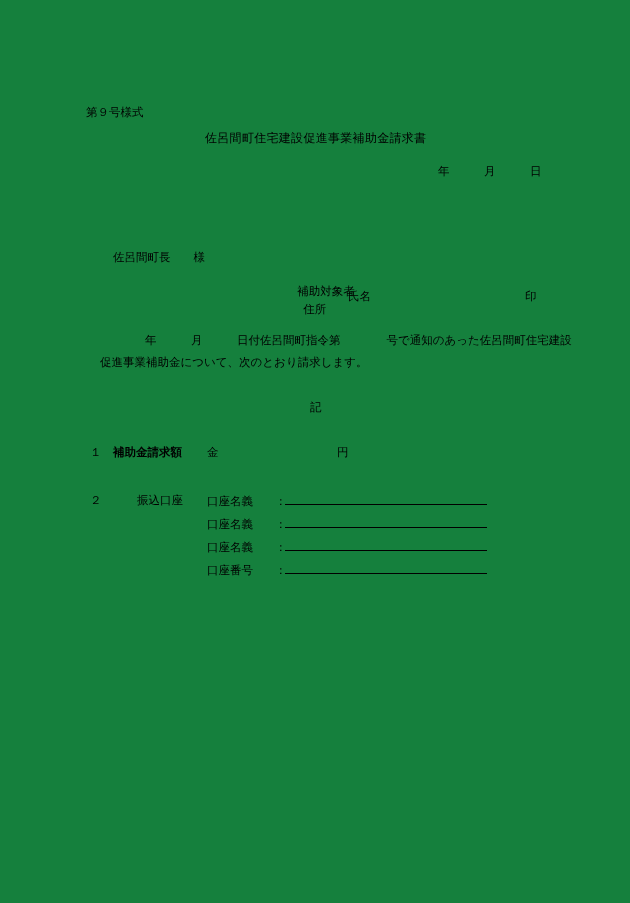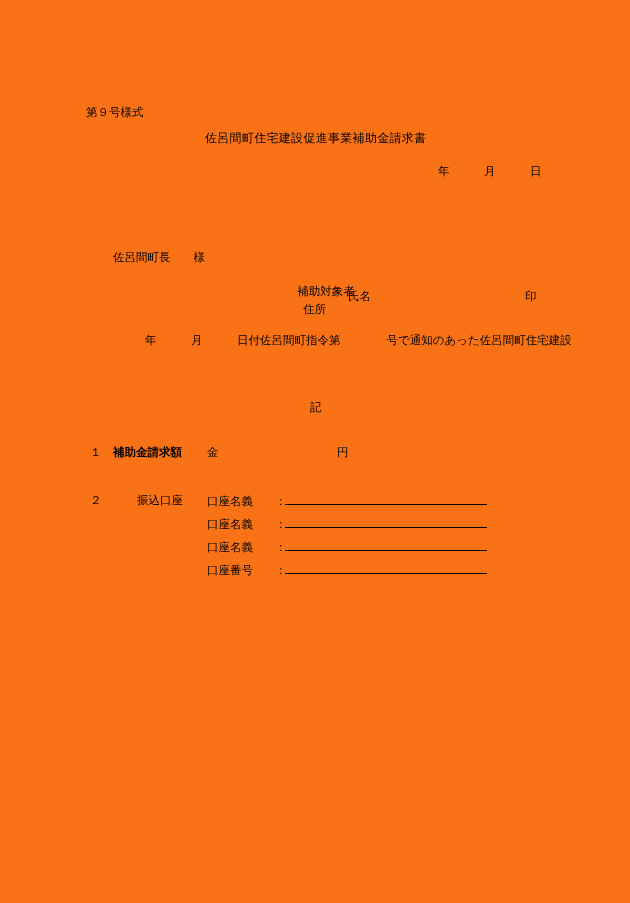--- a/index.html
+++ b/index.html
@@ -9,21 +9,21 @@
   }
   body {
     width: 630px;
     height: 903px;
     font-family: "Liberation Serif", "DejaVu Serif", serif;
   }
   .page {
     position: relative;
     width: 630px;
     height: 903px;
-    background: #f97316;
+    background: #15803d;
     box-sizing: border-box;
     overflow: hidden;
   }
   .doc-body {
     position: absolute;
     left: 0;
     top: 0;
     width: 630px;
     height: 903px;
     font-size: 11px;
@@ -162,20 +162,21 @@
       <span>補助対象者</span>
       <span style="margin-left:6px;">住所</span>
     </div>
 
     <div class="line applicant-name">氏名</div>
 
     <div class="line seal-mark">印</div>
 
     <div class="line para-1">年　　　月　　　日付佐呂間町指令第　　　　号で通知のあった佐呂間町住宅建設</div>
 
+    <div class="line para-2">促進事業補助金について、次のとおり請求します。</div>
 
     <div class="line ki-mark">記</div>
 
     <div class="line item1-no">１</div>
     <div class="line item1-label">補助金請求額</div>
     <div class="line item1-kin">金</div>
     <div class="line item1-en">円</div>
 
     <div class="line item2-no">２</div>
     <div class="line item2-label">振込口座</div>

